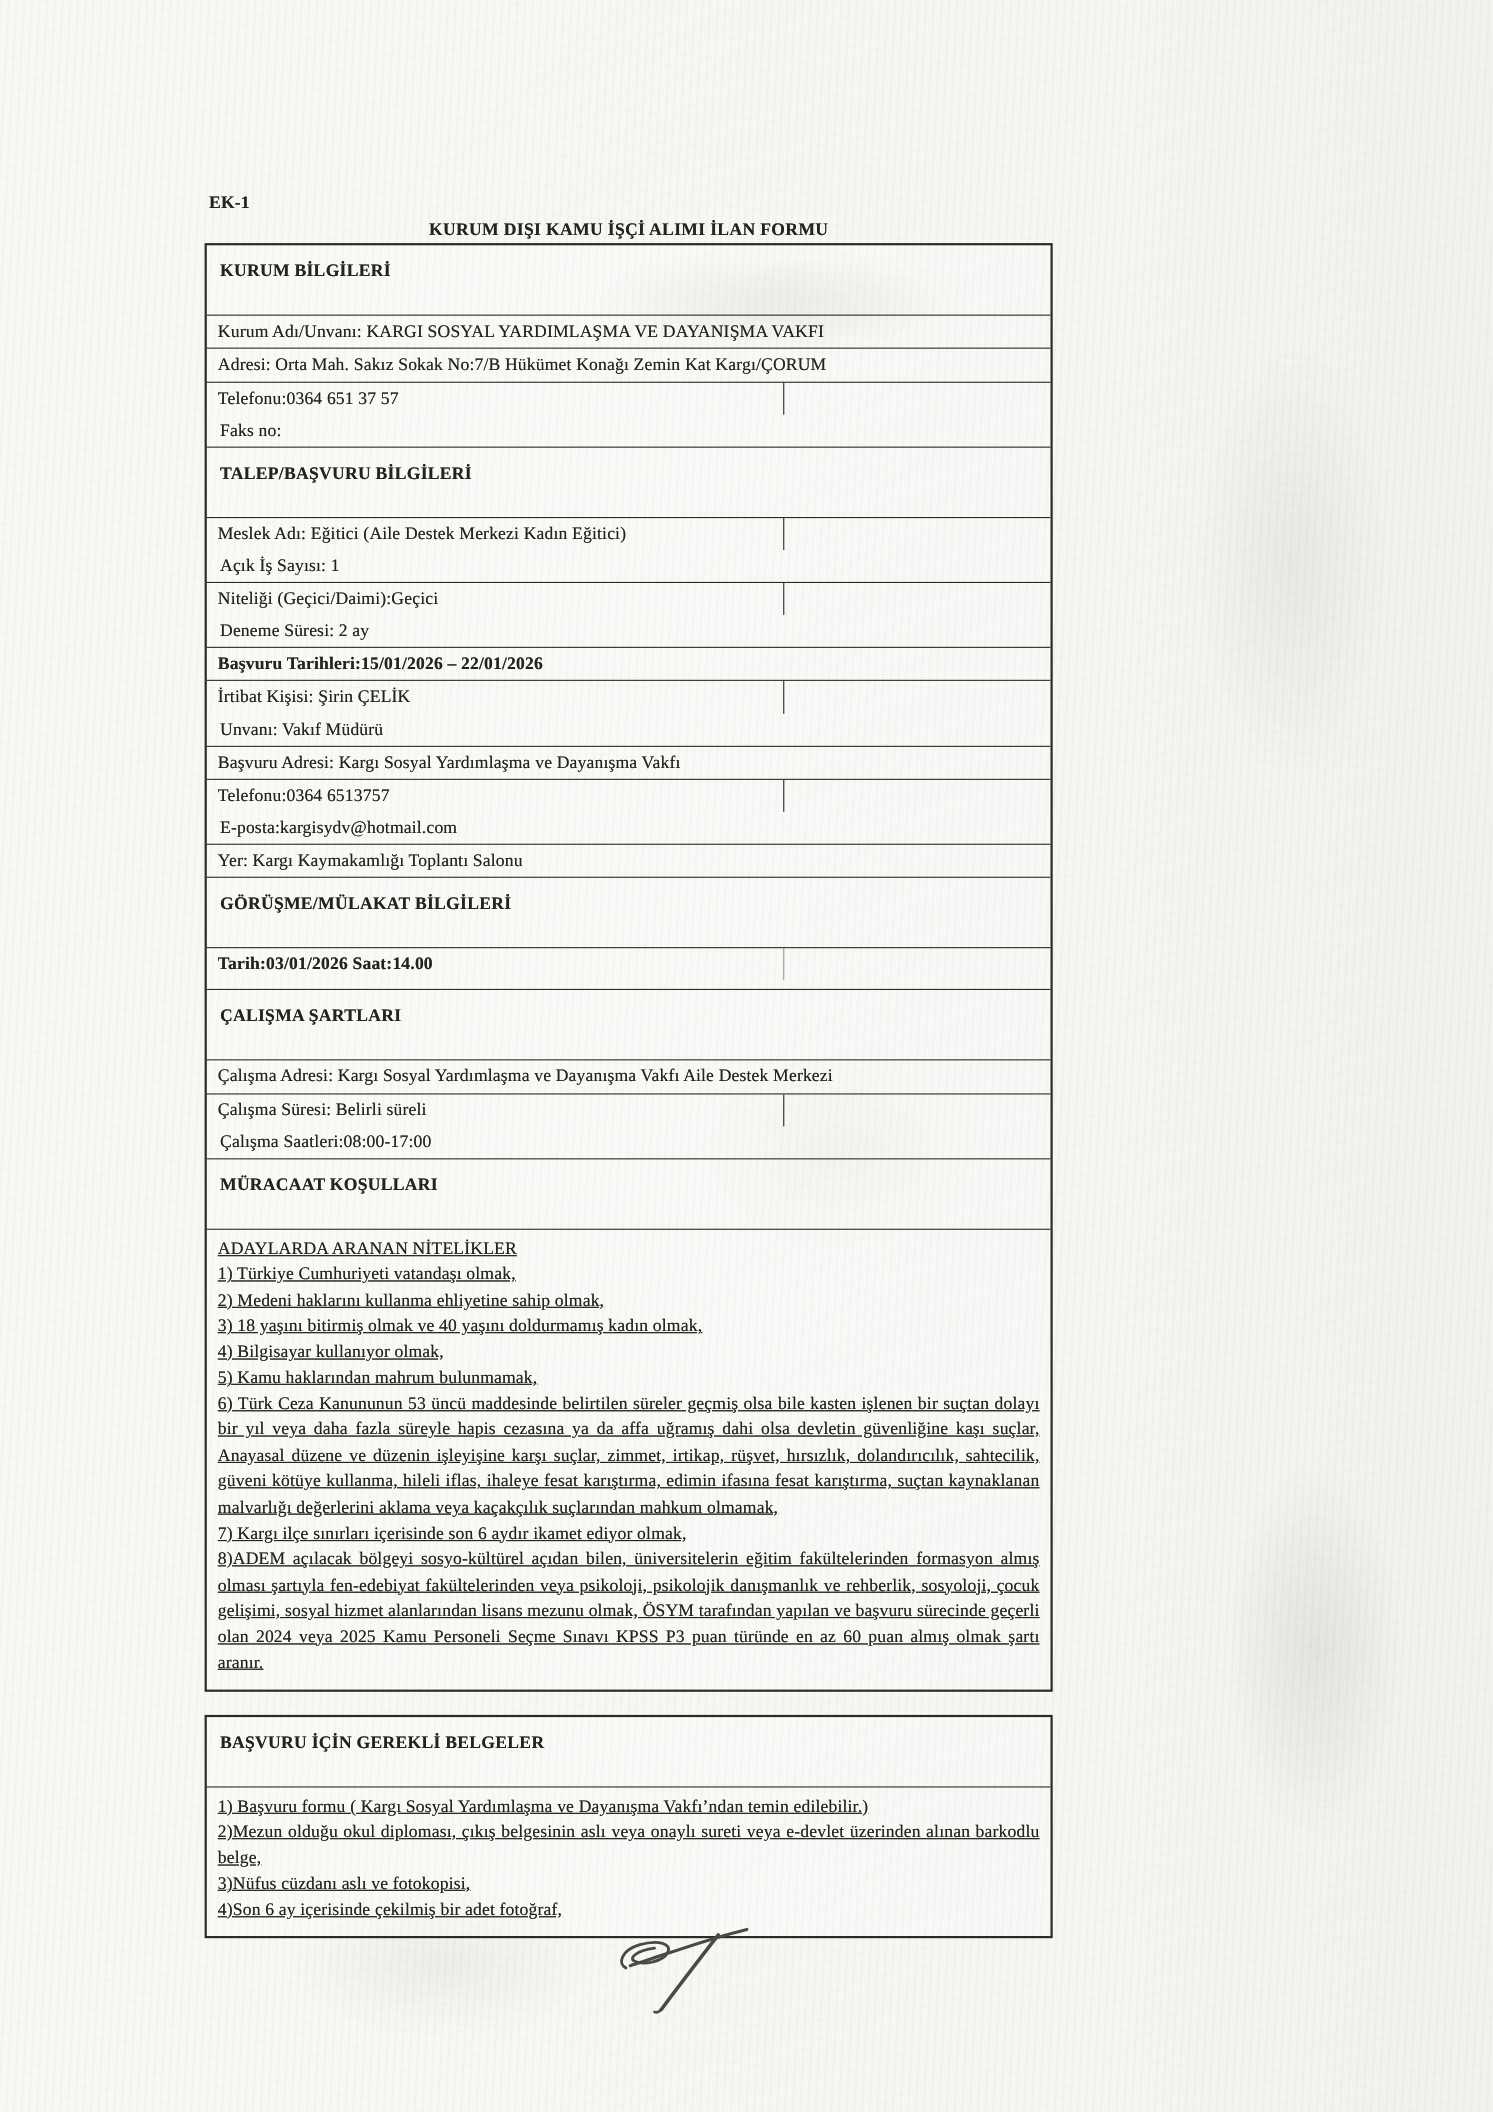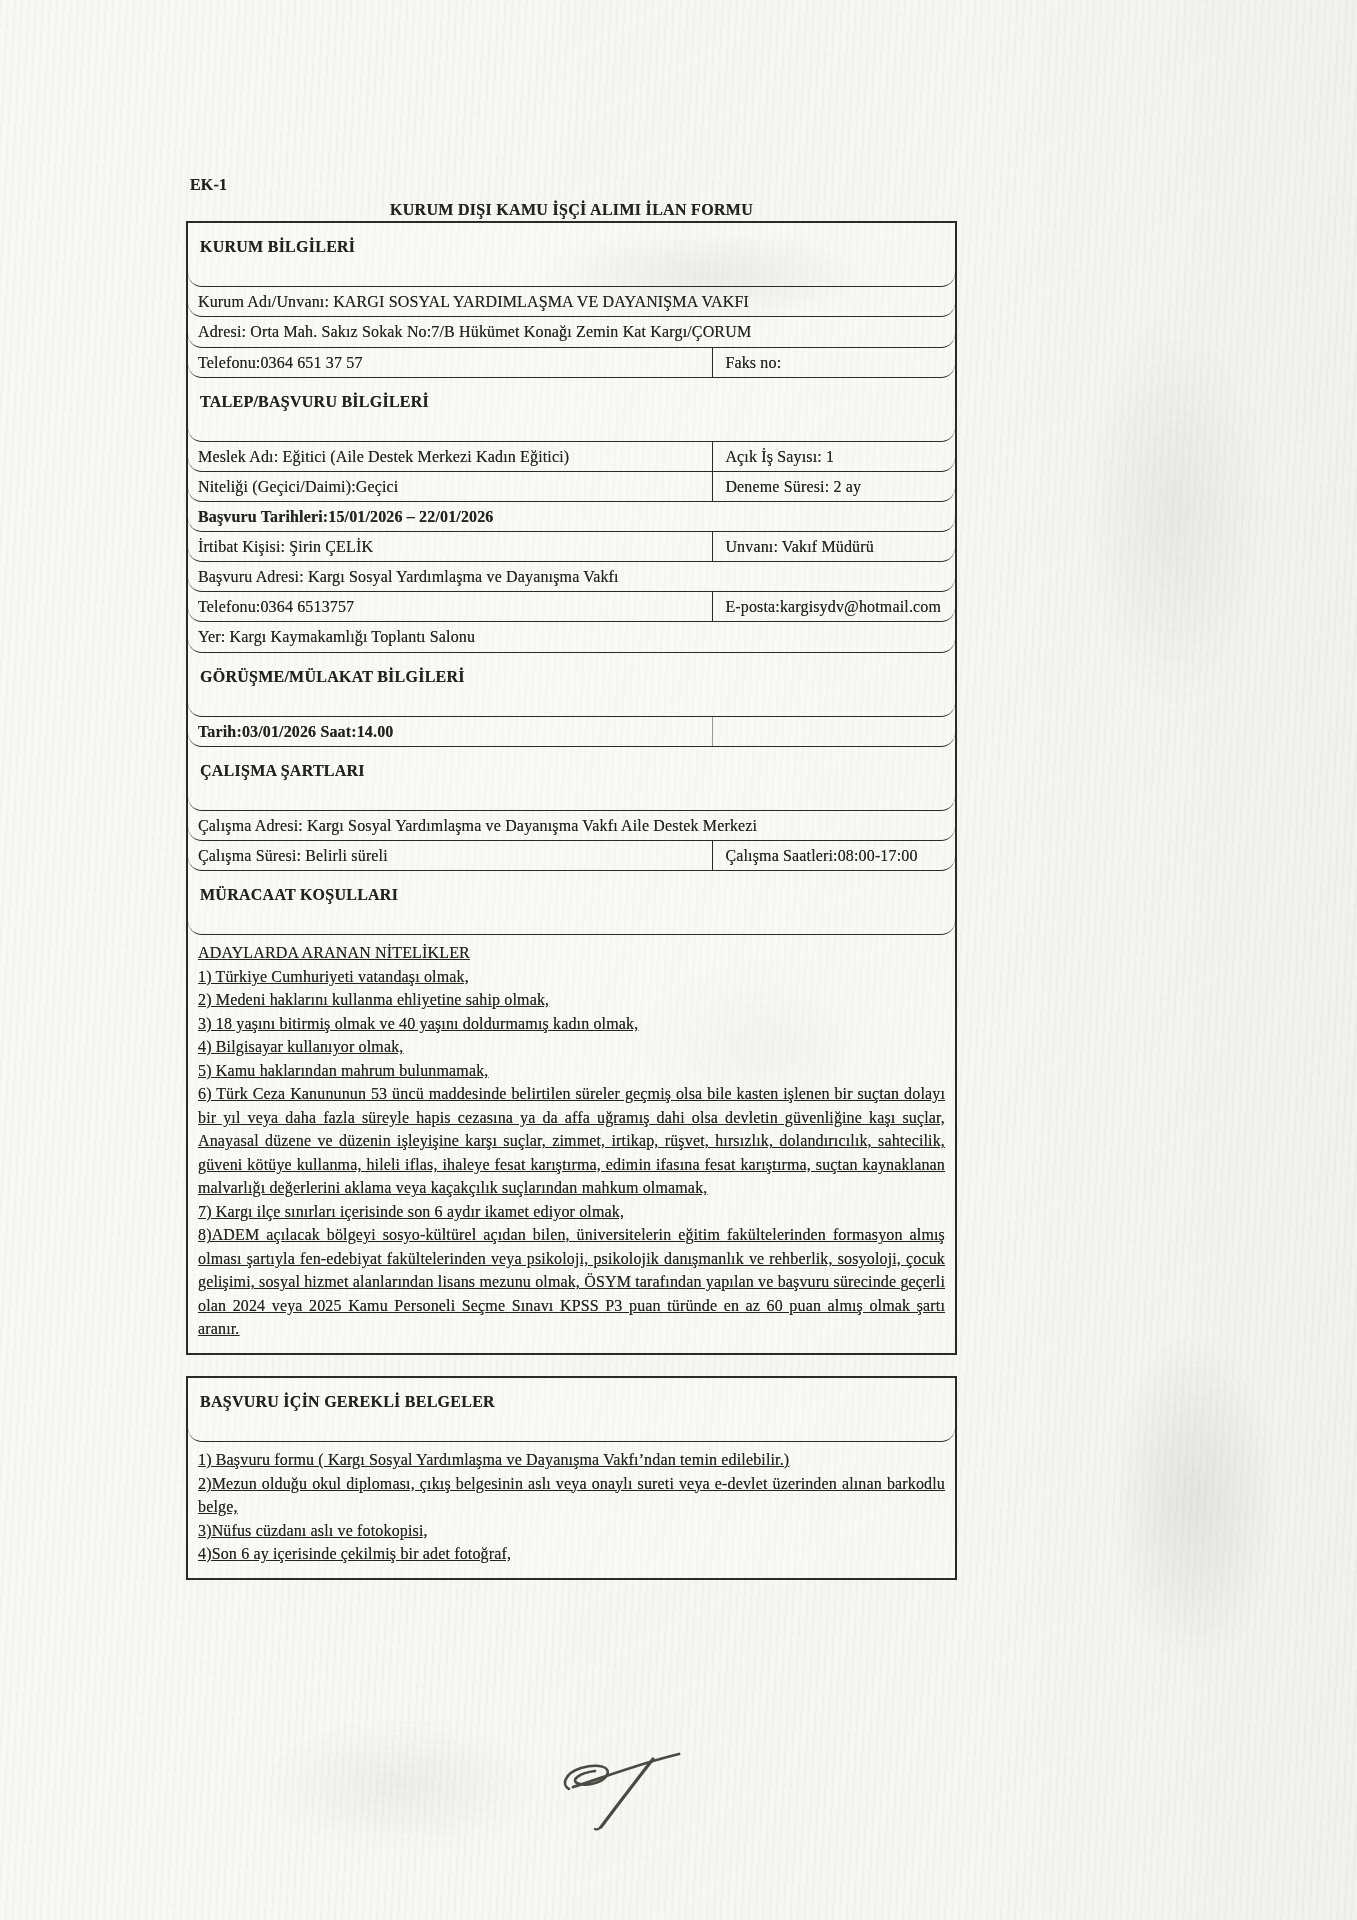--- a/index.html
+++ b/index.html
@@ -46,28 +46,28 @@
     text-align:center;
     font-weight:700;
     letter-spacing:.3px;
     margin-bottom:1px;
   }
   .box{
     border:2px solid var(--line);
     background:rgba(255,255,255,0.25);
   }
   .box2{margin-top:21px;}
-  .row{border-bottom:1.4px solid var(--line);padding:4px 10px;border-radius:14px;}
+  .row{border-bottom:1.4px solid var(--line);padding:4px 10px;}
   .row:last-child{border-bottom:none;text-decoration:underline;}
   .row.sect{
     font-weight:700;
     padding:13px 12px 29px 12px;
     letter-spacing:.25px;
   }
-  .row.split{display:flex;padding:0;}
+  .row.split{display:flex;padding:0;flex-direction:column;}
   .row.split .cl{width:68.5%;border-right:1.4px solid var(--line);padding:4px 10px;}
   .row.split .cr{flex:1;padding:4px 12px;display:flex;align-items:center;}
   .row.split.faint .cl{border-right:1px solid rgba(43,42,38,.45);}
   .bold{font-weight:700;}
   .listblock{padding:6px 10px 12px 10px;line-height:1.47;}
   .listblock .li{text-align:justify;}
   .listblock .lt{text-align:left;}
   .sig{
     position:absolute;
     left:555px;top:1745px;

